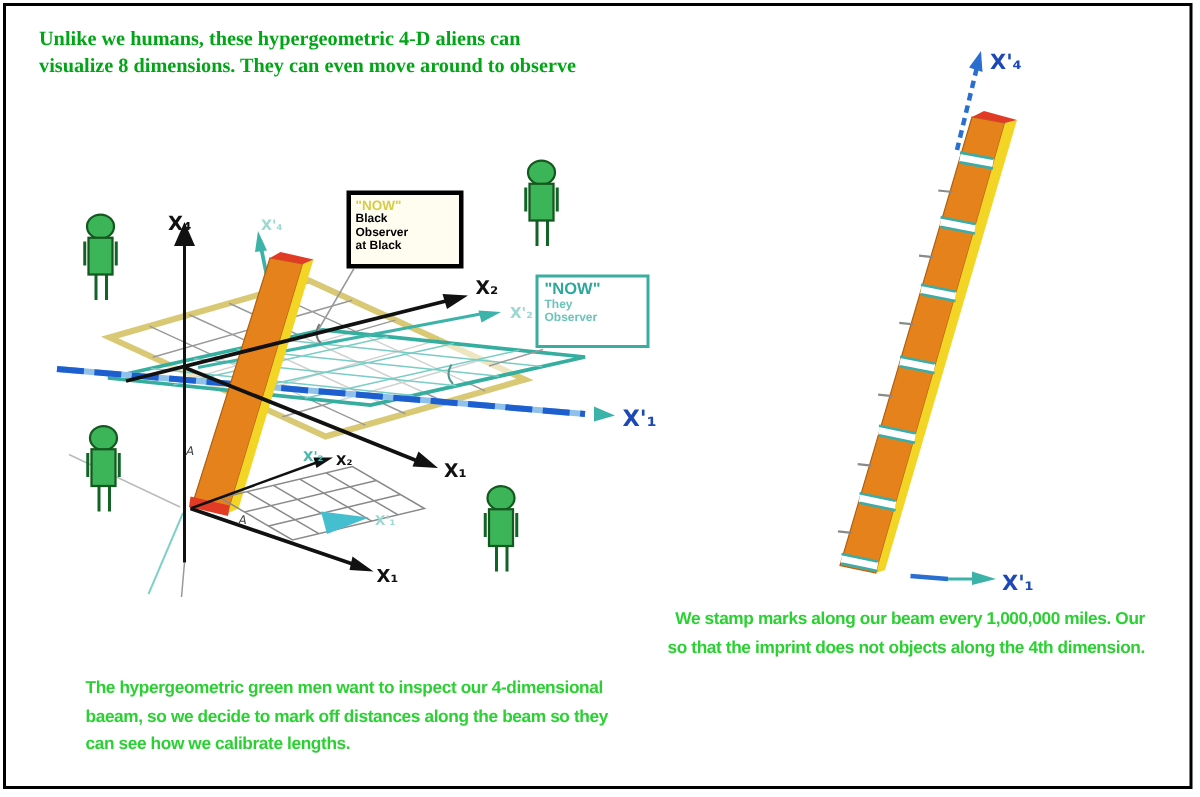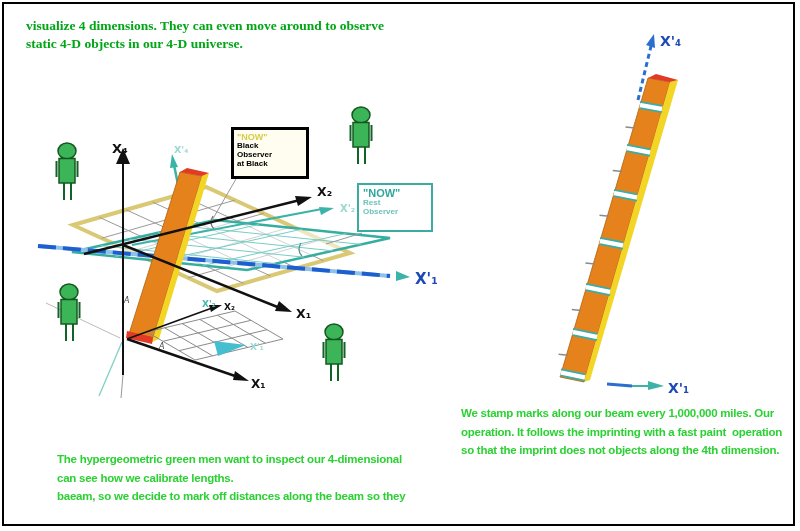--- a/index.html
+++ b/index.html
@@ -12,21 +12,21 @@
 
   .title-text { position:absolute; left:26px; top:17px;
     font-family:"Liberation Serif", serif; font-weight:bold;
     font-size:13.5px; line-height:1.32; color:#00a616; }
   .title-text div { white-space:pre; }
 
   .caption { font-weight:bold; font-size:11.5px; letter-spacing:-0.25px;
     line-height:1.62; color:#2bd133; }
   .caption div { white-space:pre; }
   .caption-left  { position:absolute; left:57px;  top:450px; }
-  .caption-right { position:absolute; left:461px; top:404px; }
+  .caption-right { position:absolute; left:445px; top:404px;text-align:right; }
   .caption-footer { margin-top:5px; }
 
   .obs-box { position:absolute; line-height:1.12; font-weight:bold; }
   .black-box { left:231px; top:127px; width:78px; height:52px;
     border:3px solid #000; background:#fffdf0; color:#000;
     font-size:8px; padding:2px 3px; }
   .black-box .now { color:#d6cc48; font-size:9px; display:block; }
   .blue-box { left:357px; top:183px; width:76px; height:49px;
     border:2px solid #3aada0; background:#fff; color:#3aada0;
     font-size:8px; padding:2px 4px; }
@@ -182,35 +182,34 @@
 
   <div class="obs-box black-box">
     <span class="now">"NOW"</span>
     <div>Black</div>
     <div>Observer</div>
     <div>at Black</div>
   </div>
 
   <div class="obs-box blue-box">
     <span class="now">"NOW"</span>
-    <div class="sub">Rest</div>
+    <div class="sub">They</div>
     <div class="sub">Observer</div>
   </div>
 
   <div class="title-text">
-    <div>visualize 4 dimensions. They can even move around to observe</div>
-    <div>static 4-D objects in our 4-D universe.</div>
+    <div>Unlike we humans, these hypergeometric 4-D aliens can</div>
+    <div>visualize 8 dimensions. They can even move around to observe</div>
   </div>
 
   <div class="caption caption-left">
     <div>The hypergeometric green men want to inspect our 4-dimensional</div>
+    <div>baeam, so we decide to mark off distances along the beam so they</div>
     <div>can see how we calibrate lengths.</div>
-    <div>baeam, so we decide to mark off distances along the beam so they</div>
   </div>
 
   <div class="caption caption-right">
     <div>We stamp marks along our beam every 1,000,000 miles. Our</div>
-    <div>operation. It follows the imprinting with a fast paint  operation</div>
     <div>so that the imprint does not objects along the 4th dimension.</div>
   </div>
 
   <div class="frame"></div>
 </div>
 
 </body></html>

